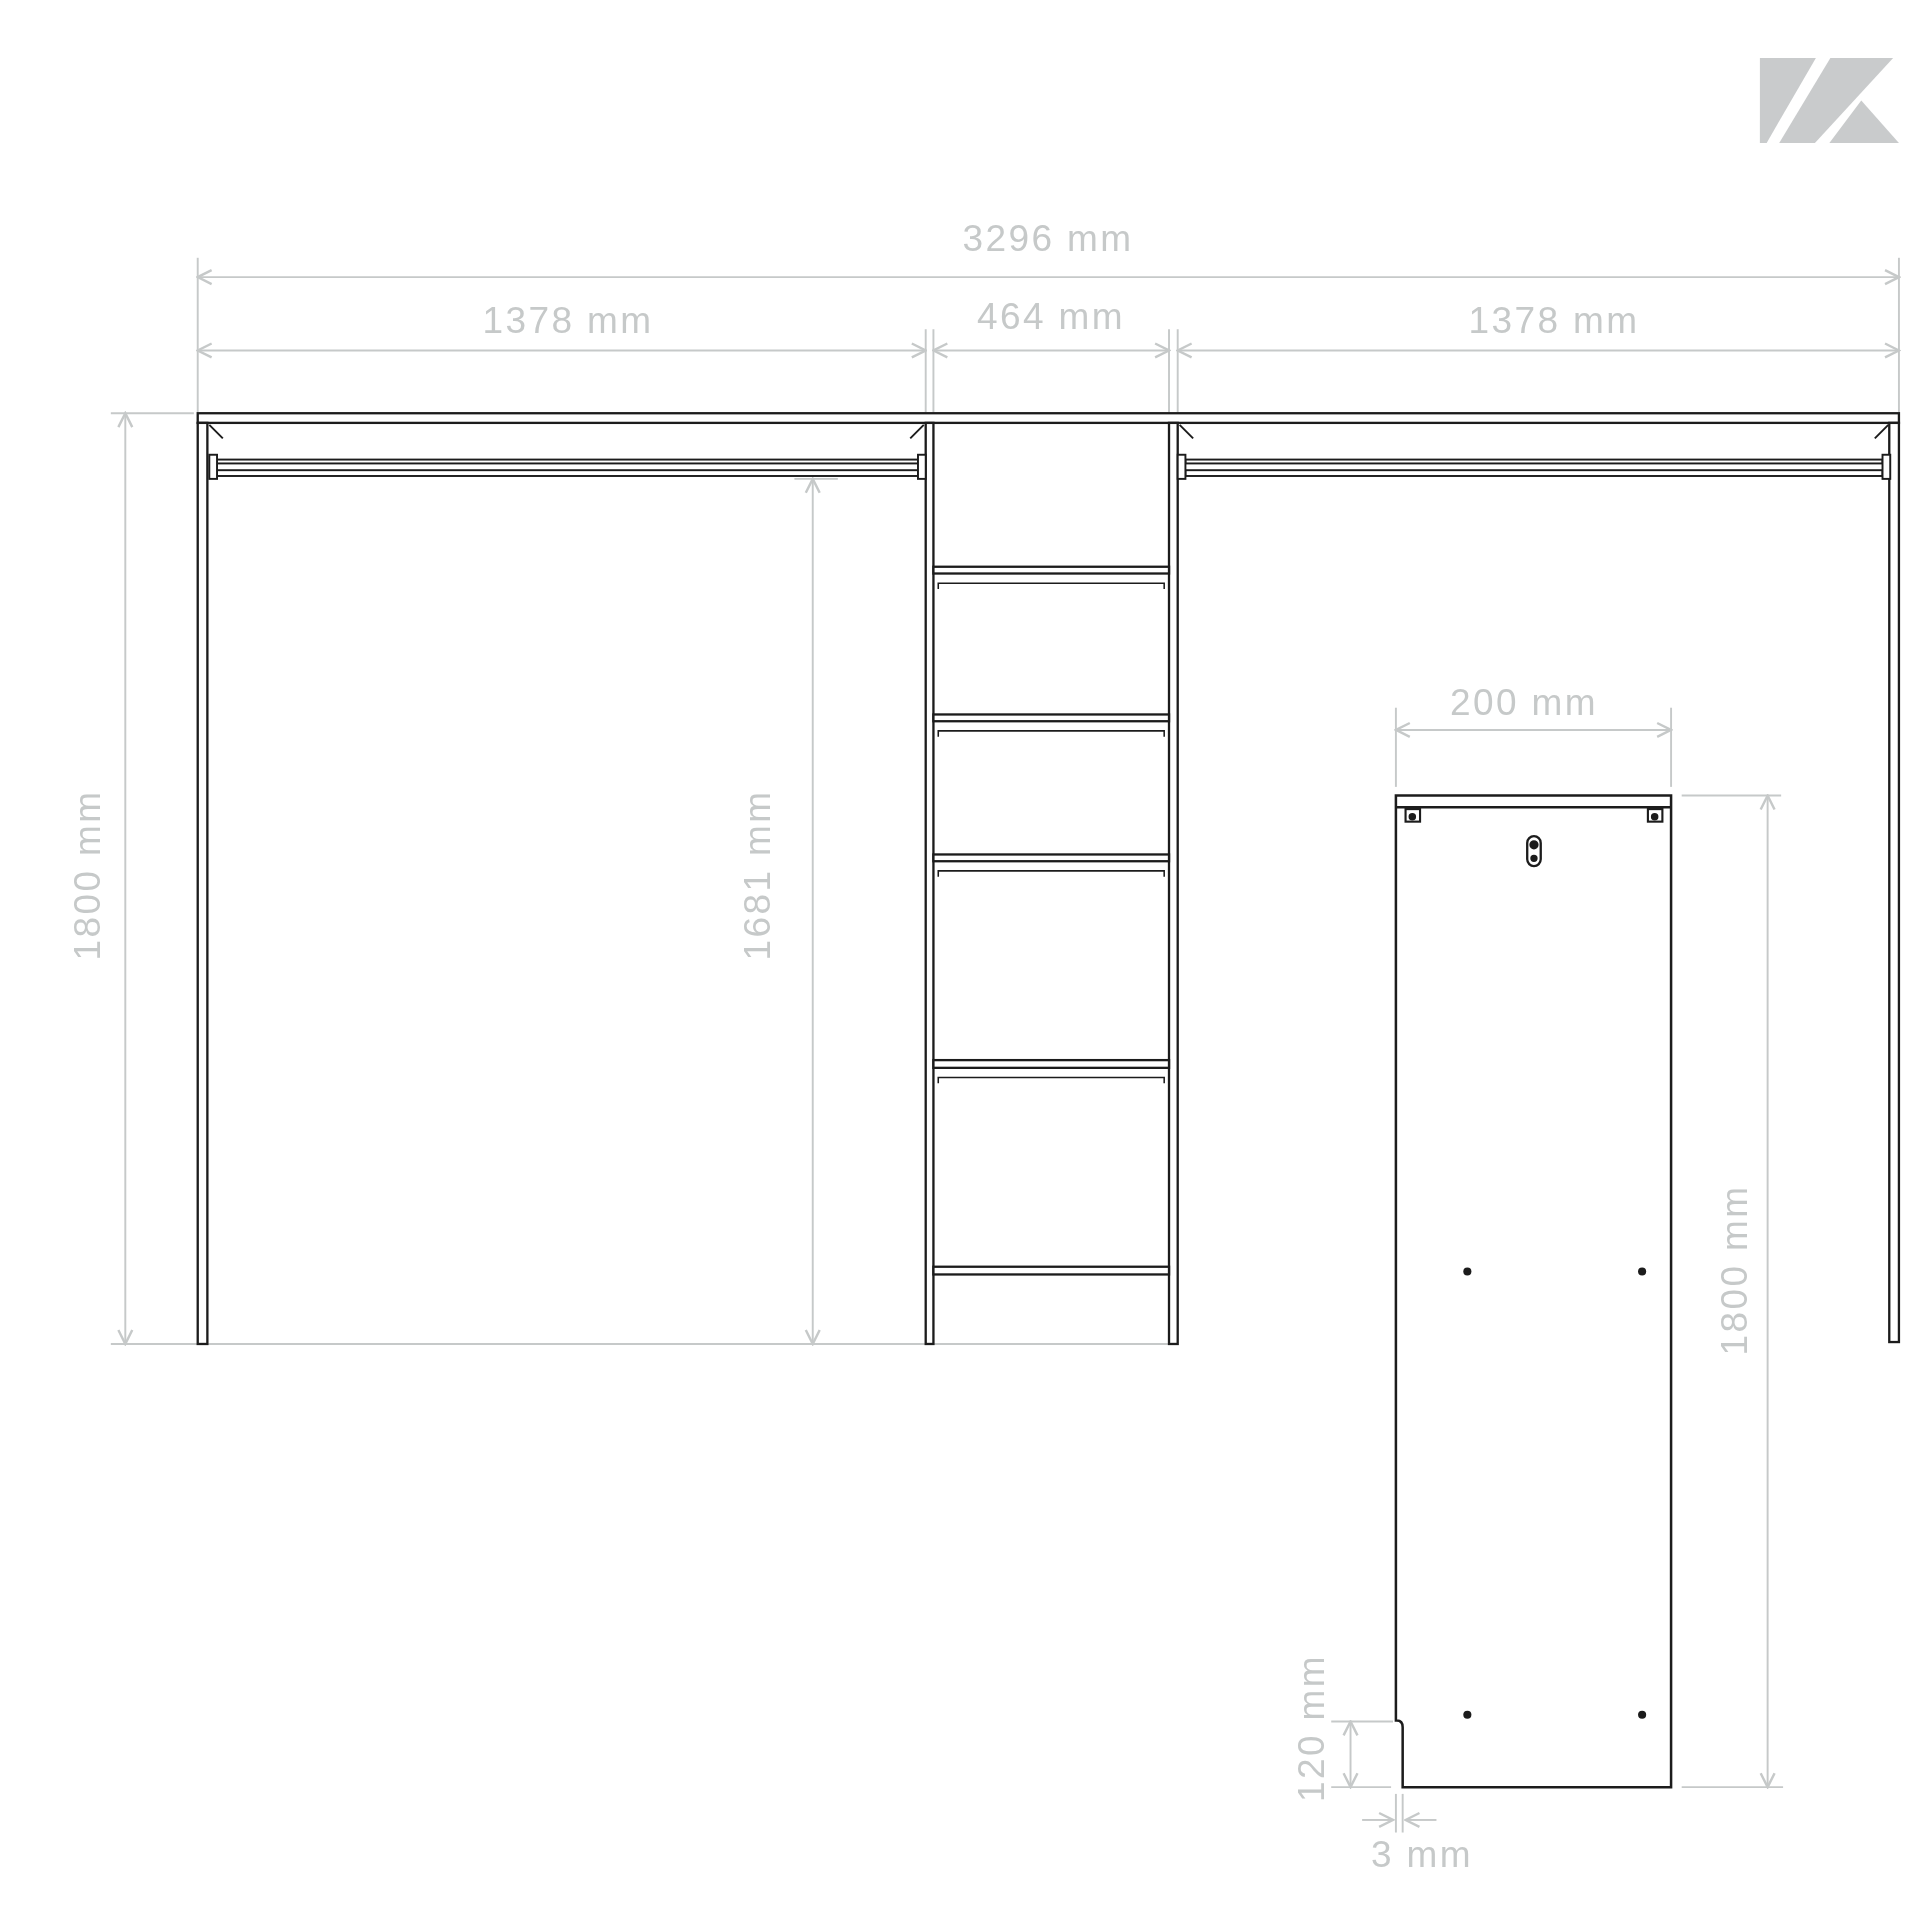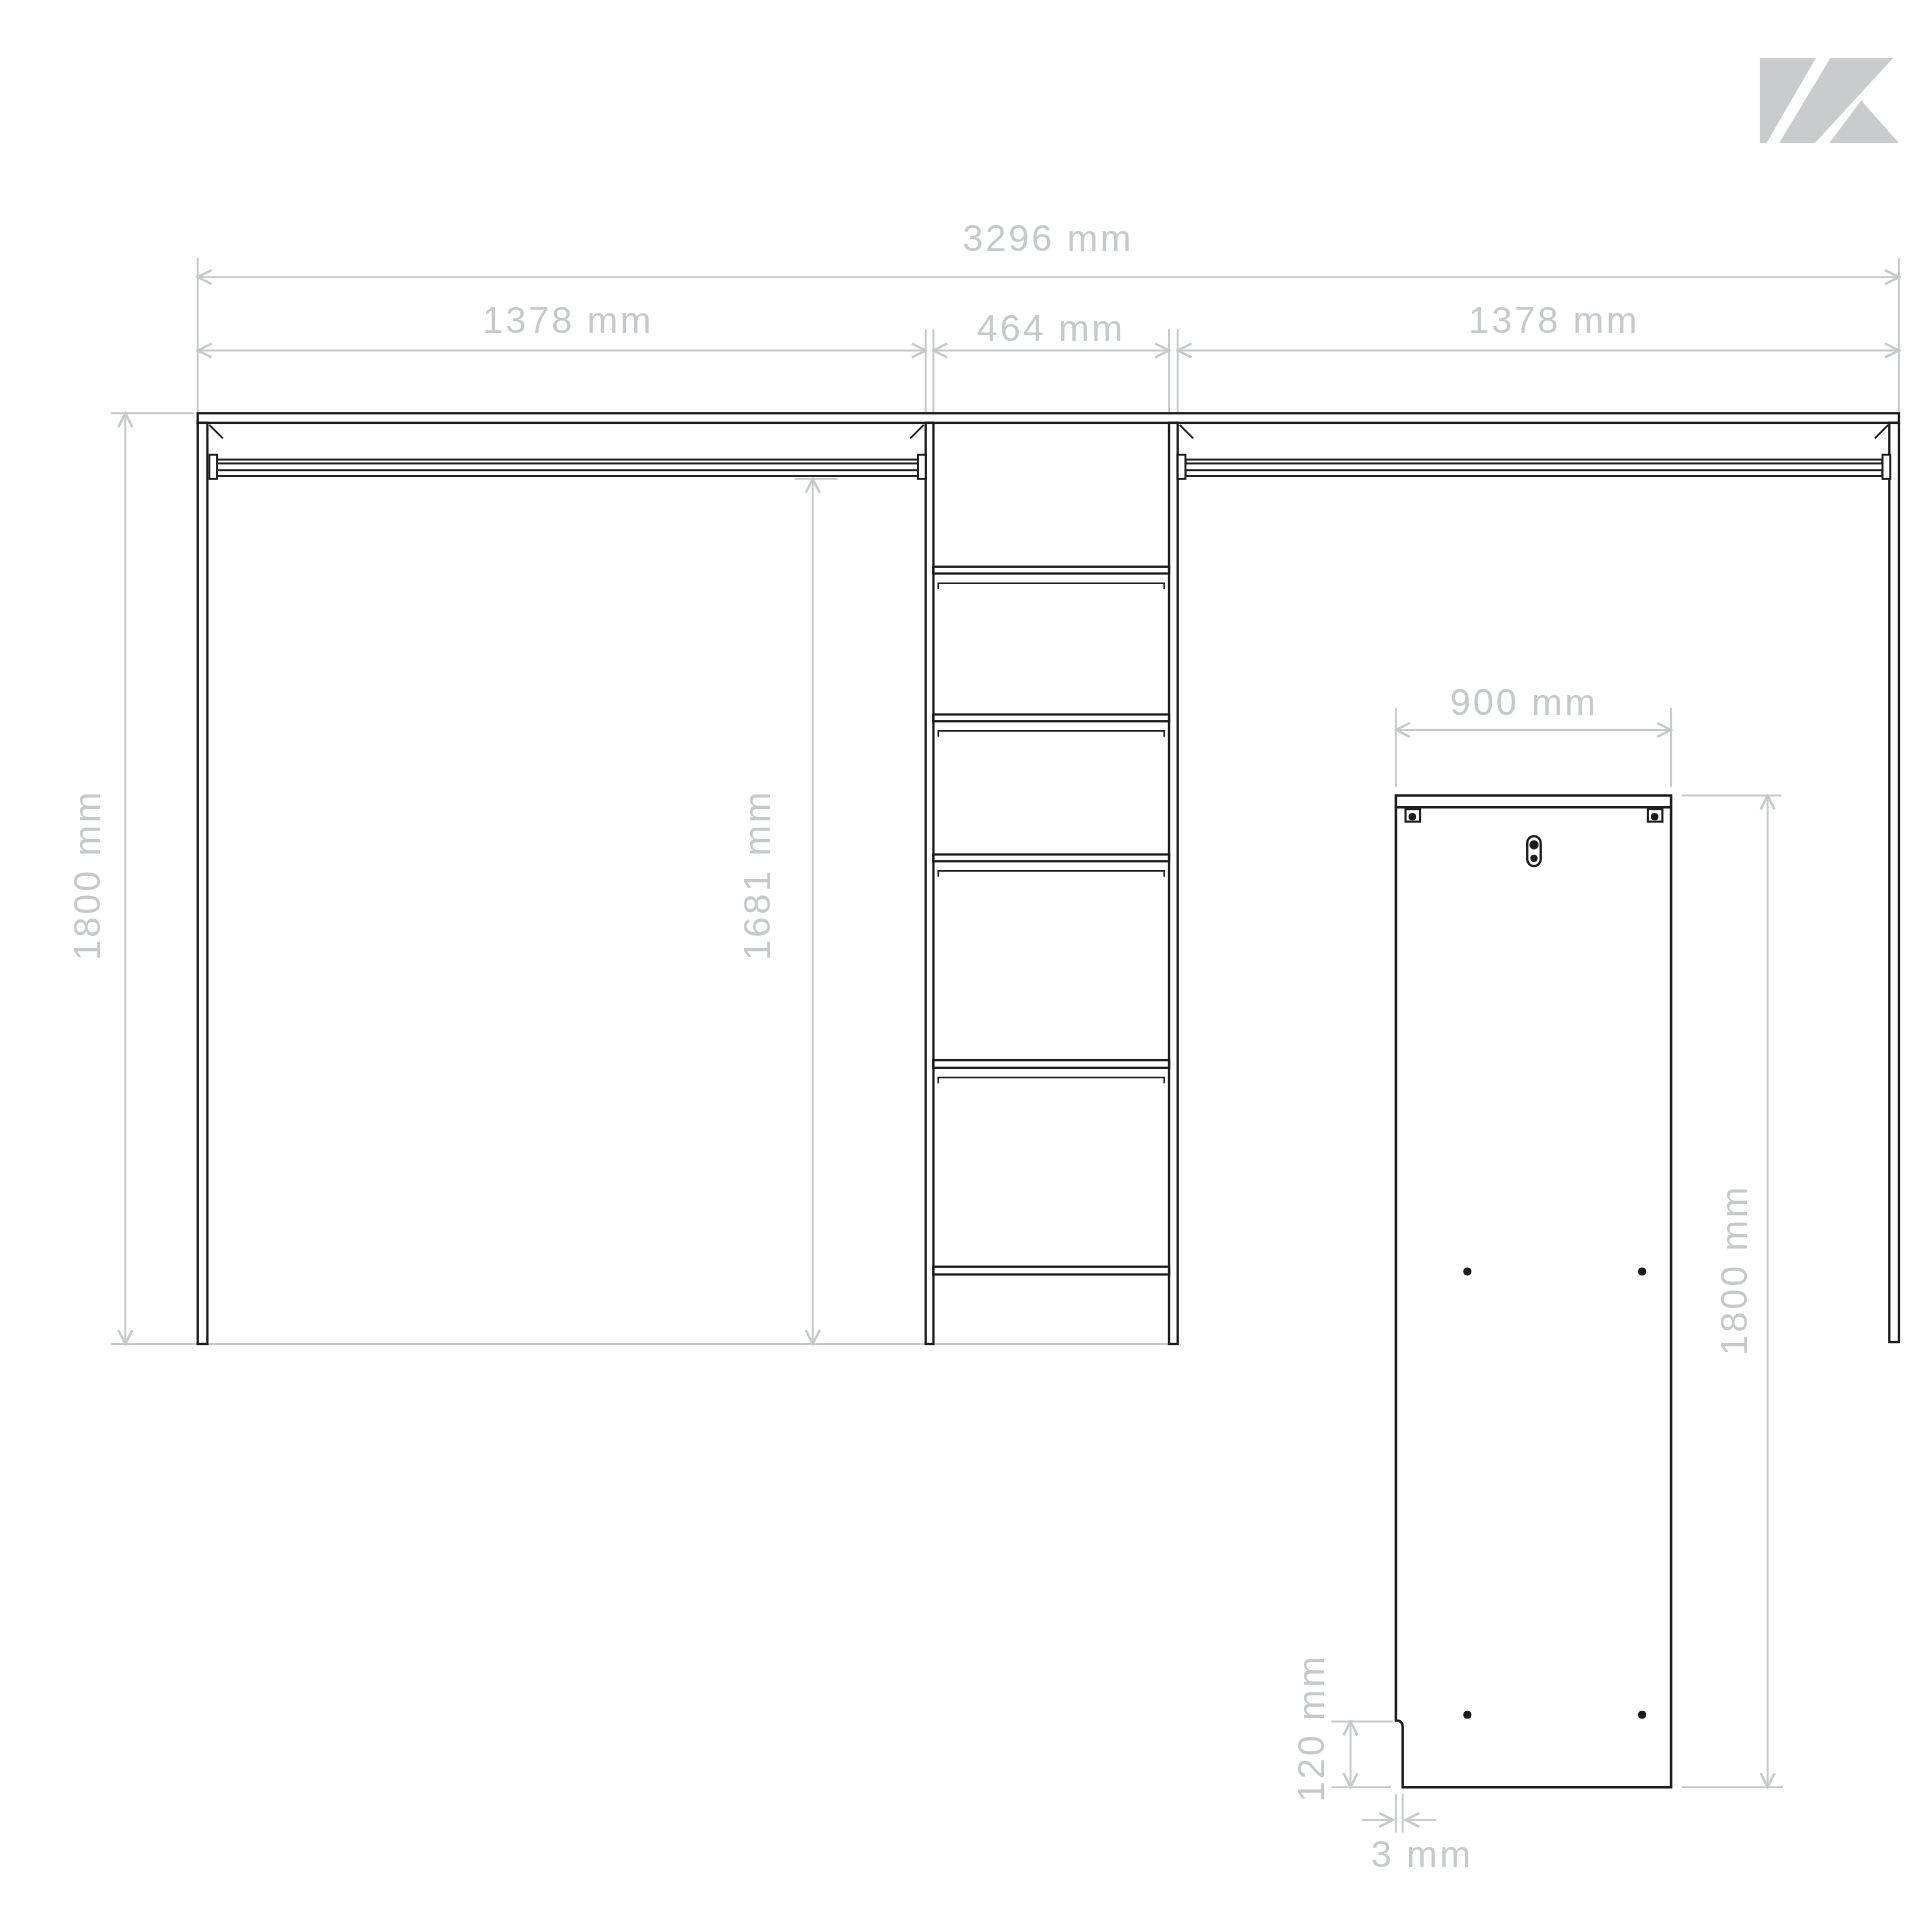--- a/index.html
+++ b/index.html
@@ -148,29 +148,29 @@
       <polygon points="1800,60 1858,60 1807,148 1800,148"></polygon>
       <polygon points="1873,60 1938,60 1857,148 1820,148"></polygon>
       <polygon points="1905,104 1944,148 1872,148"></polygon>
     </g>
   </svg>
 
   <div class="dim-label" style="left:1026px;top:238px">3296 mm</div>
 
   <div class="dim-label" style="left:546px;top:320px">1378 mm</div>
 
-  <div class="dim-label" style="left:1029px;top:328px">464 mm</div>
+  <div class="dim-label" style="left:1029px;top:316px">464 mm</div>
 
   <div class="dim-label" style="left:1532px;top:320px">1378 mm</div>
 
   <div class="dim-label vert" style="left:65px;top:875px">1800 mm</div>
 
   <div class="dim-label vert" style="left:735px;top:875px">1681 mm</div>
 
-  <div class="dim-label" style="left:1502px;top:702px">900 mm</div>
+  <div class="dim-label" style="left:1502px;top:702px">200 mm</div>
 
   <div class="dim-label vert" style="left:1712px;top:1270px">1800 mm</div>
 
   <div class="dim-label vert" style="left:1289px;top:1728px">120 mm</div>
 
   <div class="dim-label" style="left:1400px;top:1854px">3 mm</div>
 
 </div>
 
 

